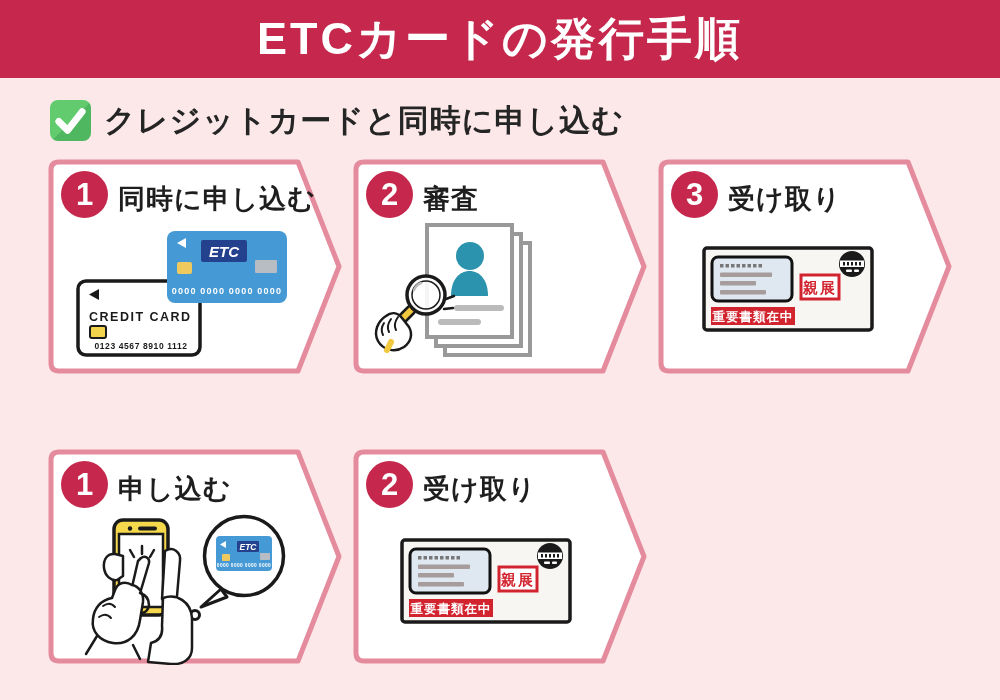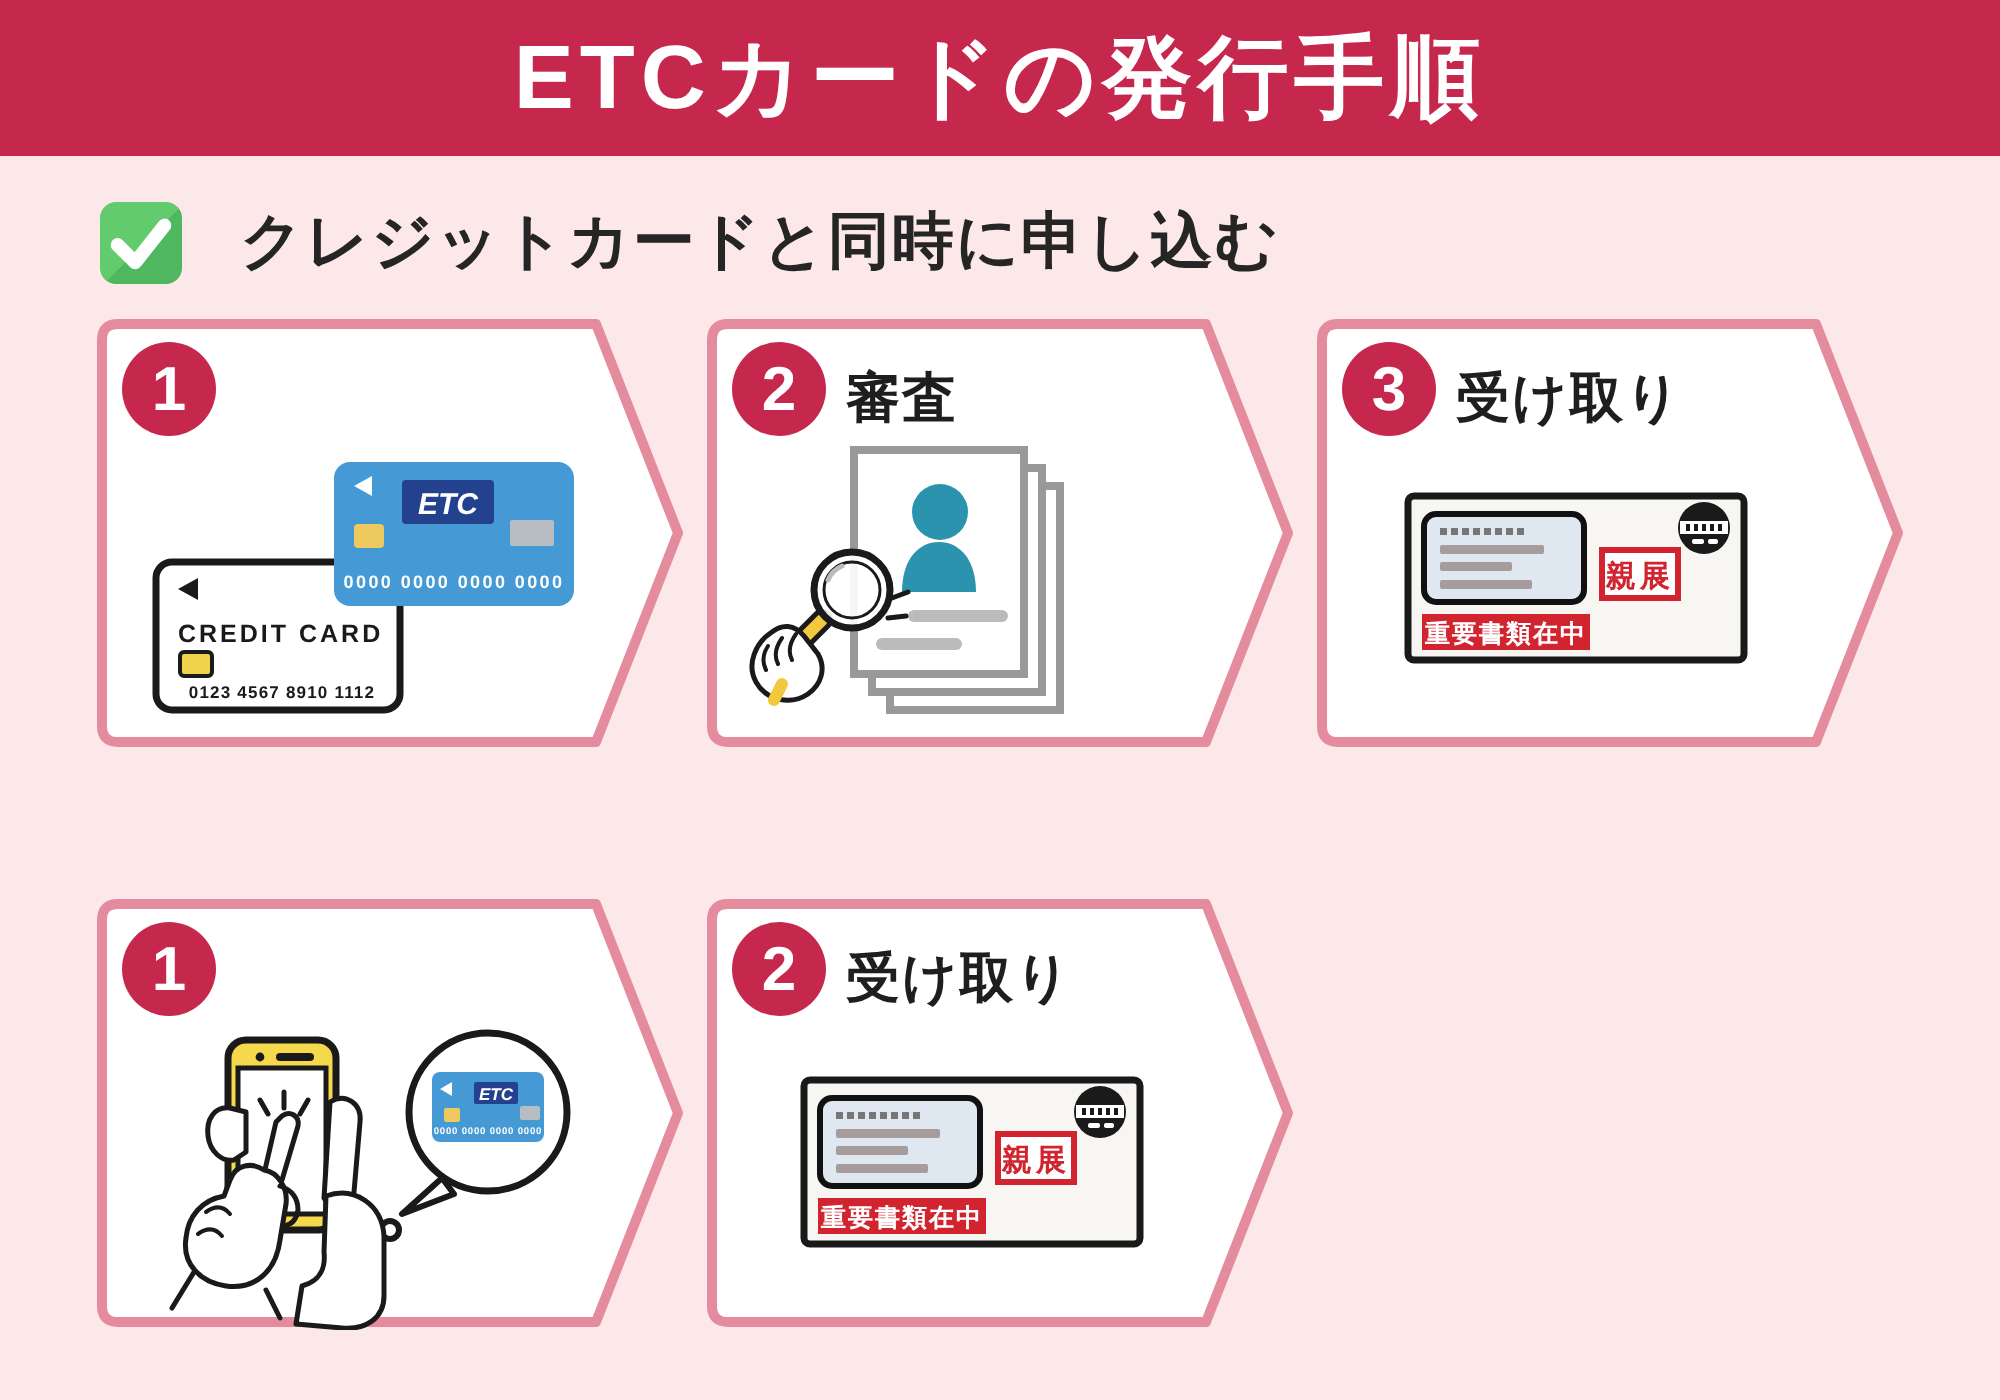--- a/index.html
+++ b/index.html
@@ -9,21 +9,21 @@
     background:#fce8e8;overflow:hidden;
   }
   .page{position:relative;width:805px;height:700px;background:#fce8e8;}
 
   
   .header{position:absolute;left:0;top:0;width:1000px;height:78px;background:#c5284c;
           display:flex;align-items:center;justify-content:center;}
   .header .title{color:#ffffff;font-size:45px;font-weight:bold;letter-spacing:3px;}
 
   
-  .section-heading{position:absolute;display:flex;align-items:flex-end;gap:29px;}
+  .section-heading{position:absolute;display:flex;align-items:flex-start;gap:13px;}
   .sh1{left:50px;top:100px;}
   .sh2{left:50px;top:394px;}
   .check-box{width:41px;height:41px;border-radius:8px;
              background:linear-gradient(135deg,#62cb6e 52%,#4fb75f 52%);
              display:flex;align-items:center;justify-content:center;flex:0 0 auto;}
   .heading-text{font-size:31px;font-weight:bold;color:#252525;letter-spacing:1px;white-space:nowrap;}
 
   
   .step-box{position:absolute;width:298px;height:217px;}
   .step-box svg.box-art{position:absolute;left:0;top:0;}
@@ -73,20 +73,21 @@
         <rect x="156" y="82" width="46" height="22" rx="2" fill="#24418e"></rect>
         <text x="179" y="99" font-size="15" class="b it" text-anchor="middle" fill="#ffffff">ETC</text>
         <rect x="132" y="104" width="15" height="12" rx="2" fill="#eec95d"></rect>
         <rect x="210" y="102" width="22" height="13" rx="1" fill="#b7bdc3"></rect>
         <text x="182" y="136" font-size="9" class="b" letter-spacing="1.2" text-anchor="middle" fill="#ffffff">0000 0000 0000 0000</text>
       </g>
     </svg>
     <div class="badge">
         <span>1</span>
       </div>
+    <div class="step-label">同時に申し込む</div>
   </div>
 
   <div class="step-box" style="left:350px;top:158px;">
     <svg class="box-art" width="298" height="217" viewBox="0 0 298 217">
       <path class="arrow-shape" d="M14,4 H253 L294,108.5 L253,213 H14 Q6,213 6,205 V12 Q6,4 14,4 Z"></path>
       <g>
         <rect x="95" y="85" width="85" height="112" fill="#ffffff" stroke="#999999" stroke-width="4"></rect>
         <rect x="86" y="76" width="85" height="112" fill="#ffffff" stroke="#999999" stroke-width="4"></rect>
         <rect x="77" y="67" width="85" height="112" fill="#ffffff" stroke="#999999" stroke-width="4"></rect>
         <circle cx="120" cy="98" r="14" fill="#2b93ad"></circle>
@@ -189,20 +190,21 @@
         <path d="M95,145 q9,3 9,12 q-1,7 -7,8" fill="none" stroke="#1a1a1a" stroke-width="2.5" stroke-linecap="round"></path>
         <path d="M58,158 q7,-5 12,1 M54,169 q7,-5 12,1" fill="none" stroke="#1a1a1a" stroke-width="2" stroke-linecap="round"></path>
         <path d="M52,188 L41,206 M88,197 L95,211" fill="none" stroke="#1a1a1a" stroke-width="2.5" stroke-linecap="round"></path>
 
         <path d="M89,109 L85,102 M97,106 L97,98 M105,109 L109,102" stroke="#1a1a1a" stroke-width="2.5" stroke-linecap="round"></path>
       </g>
     </svg>
     <div class="badge">
         <span>1</span>
       </div>
+    <div class="step-label">申し込む</div>
   </div>
 
   <div class="step-box" style="left:350px;top:448px;">
     <svg class="box-art" width="298" height="217" viewBox="0 0 298 217">
       <path class="arrow-shape" d="M14,4 H253 L294,108.5 L253,213 H14 Q6,213 6,205 V12 Q6,4 14,4 Z"></path>
       <g transform="translate(50,90)">
         <rect x="2" y="2" width="168" height="82" rx="3" fill="#f8f6f2" stroke="#1a1a1a" stroke-width="3.5"></rect>
         <rect x="10" y="11" width="80" height="44" rx="6" fill="#dfe8f0" stroke="#111111" stroke-width="3"></rect>
         <g fill="#777777">
           <rect x="18" y="18" width="3.5" height="3.5"></rect>

